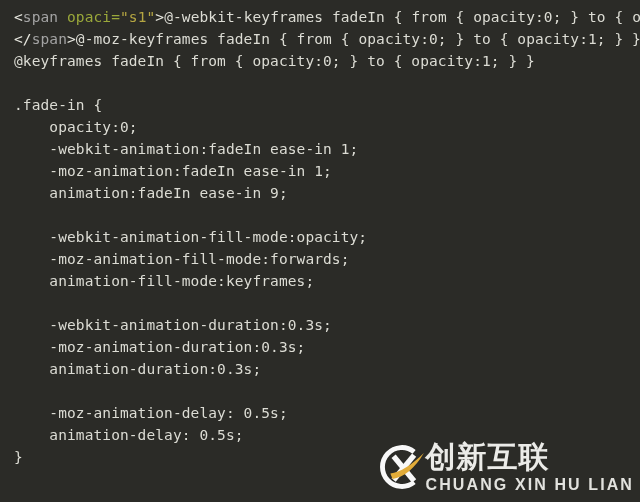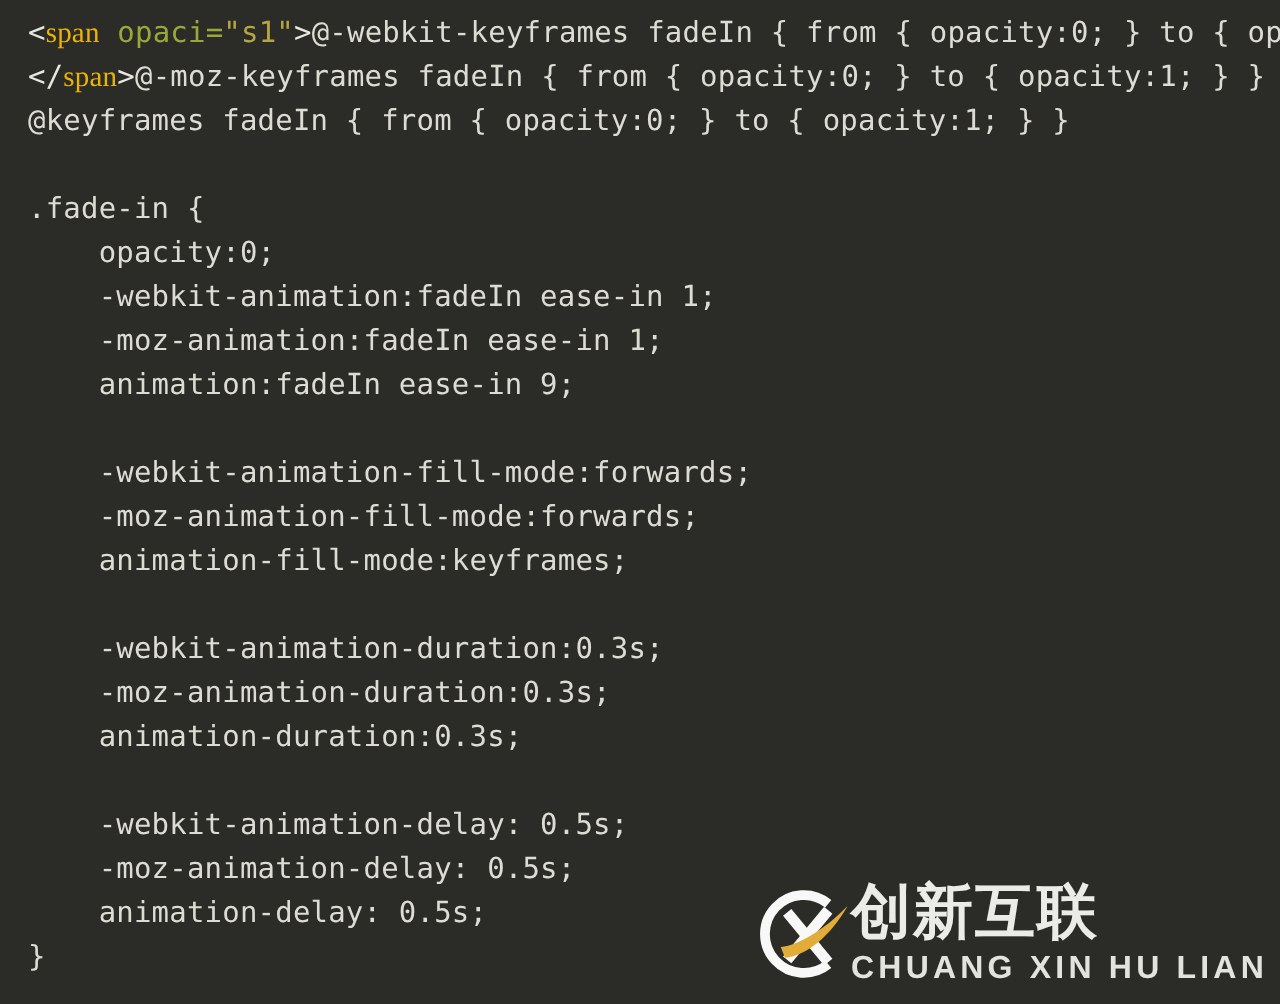--- a/index.html
+++ b/index.html
@@ -30,21 +30,21 @@
     font-size: 14.5px;
     color: #dcdcd4;
     white-space: pre;
     letter-spacing: 0.1px;
   }
 
   .code-line.blank { color: transparent; }
 
   
   .tok-punct   { color: #e8e8e0; }
-  .tok-tag     { color: #eab308; font-family: Liberation Serif, serif; }
+  .tok-tag     { color: #a3a3a3; }
   .tok-attr    { color: #9aa83a; }
   .tok-string  { color: #b5a642; }
   .tok-plain   { color: #dcdcd4; }
 
   
   #watermark {
     position: absolute;
     right: 6px;
     bottom: 8px;
     display: flex;
@@ -92,29 +92,28 @@
       <div class="code-line"><span class="tok-punct">&lt;</span><span class="tok-tag">span</span><span class="tok-attr"> opaci</span><span class="tok-attr">=</span><span class="tok-string">"s1"</span><span class="tok-punct">&gt;</span><span class="tok-plain">@-webkit-keyframes fadeIn { from { opacity:0; } to { opaci</span></div>
       <div class="code-line"><span class="tok-punct">&lt;/</span><span class="tok-tag">span</span><span class="tok-punct">&gt;</span><span class="tok-plain">@-moz-keyframes fadeIn { from { opacity:0; } to { opacity:1; } }</span></div>
       <div class="code-line"><span class="tok-plain">@keyframes fadeIn { from { opacity:0; } to { opacity:1; } }</span></div>
       <div class="code-line blank">&nbsp;</div>
       <div class="code-line"><span class="tok-plain">.fade-in {</span></div>
       <div class="code-line"><span class="tok-plain">    opacity:0;</span></div>
       <div class="code-line"><span class="tok-plain">    -webkit-animation:fadeIn ease-in 1;</span></div>
       <div class="code-line"><span class="tok-plain">    -moz-animation:fadeIn ease-in 1;</span></div>
       <div class="code-line"><span class="tok-plain">    animation:fadeIn ease-in 9;</span></div>
       <div class="code-line blank">&nbsp;</div>
-      <div class="code-line"><span class="tok-plain">    -webkit-animation-fill-mode:forwards;</span></div>
+      <div class="code-line"><span class="tok-plain">    -webkit-animation-fill-mode:opacity;</span></div>
       <div class="code-line"><span class="tok-plain">    -moz-animation-fill-mode:forwards;</span></div>
       <div class="code-line"><span class="tok-plain">    animation-fill-mode:keyframes;</span></div>
       <div class="code-line blank">&nbsp;</div>
       <div class="code-line"><span class="tok-plain">    -webkit-animation-duration:0.3s;</span></div>
       <div class="code-line"><span class="tok-plain">    -moz-animation-duration:0.3s;</span></div>
       <div class="code-line"><span class="tok-plain">    animation-duration:0.3s;</span></div>
       <div class="code-line blank">&nbsp;</div>
-      <div class="code-line"><span class="tok-plain">    -webkit-animation-delay: 0.5s;</span></div>
       <div class="code-line"><span class="tok-plain">    -moz-animation-delay: 0.5s;</span></div>
       <div class="code-line"><span class="tok-plain">    animation-delay: 0.5s;</span></div>
       <div class="code-line"><span class="tok-plain">}</span></div>
     </div>
 
   <div id="watermark">
     <div class="mark">
       <svg viewBox="0 0 100 100" width="54" height="54" aria-hidden="true">
 
         <path d="M78 22 A36 36 0 1 0 78 78" fill="none" stroke="#ffffff" stroke-width="9" stroke-linecap="butt"></path>

